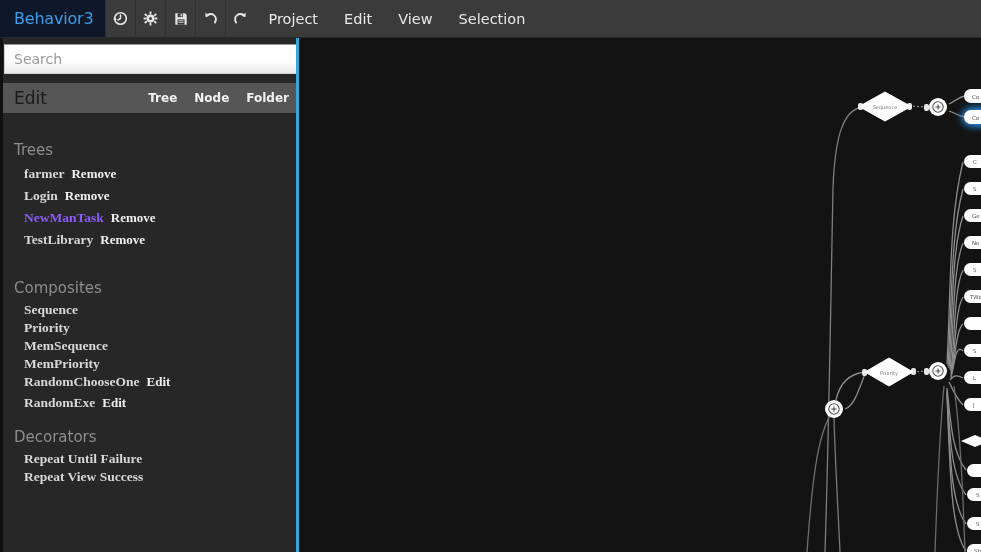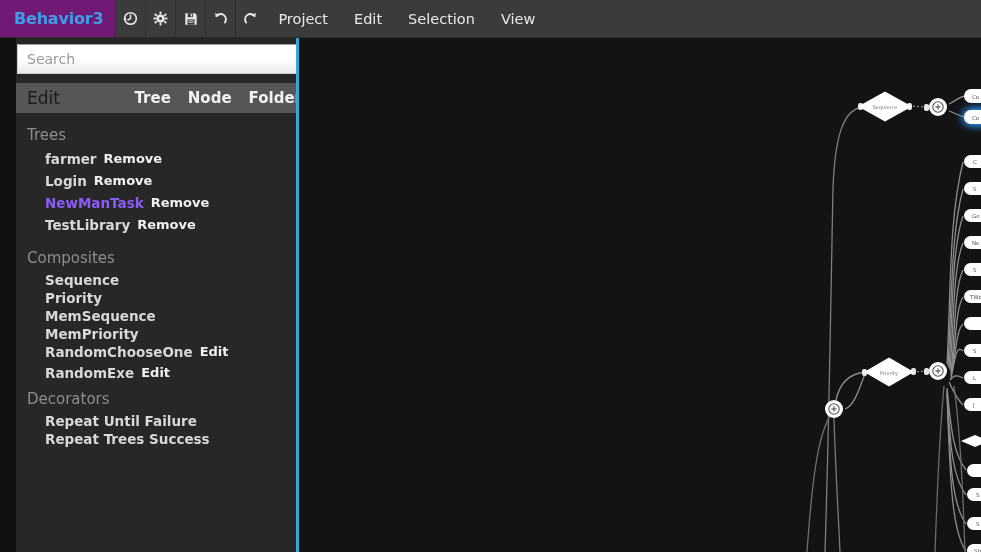--- a/index.html
+++ b/index.html
@@ -14,43 +14,43 @@
   
   .menubar {
     position: absolute; left: 0; top: 0; width: 981px; height: 38px;
     background: #3b3b3b;
     display: flex; align-items: stretch;
     border-bottom: 1px solid #2a2a2a;
   }
   .brand {
     display: flex; align-items: center;
     padding: 0 12px 0 14px;
-    background: #701a75;
+    background: #0f172a;
     color: #3d9ee8;
-    font-size: 16px; font-weight: bold;
+    font-size: 16px; font-weight: normal;
     letter-spacing: -0.2px;
     cursor: pointer;
   }
   .icon-btn {
     width: 30px; display: flex; align-items: center; justify-content: center;
     border-left: 1px solid #303030;
     cursor: pointer;
   }
   .icon-btn:last-of-type { border-right: 1px solid #303030; }
   .icon-btn svg { display: block; }
   .menu-item {
     display: flex; align-items: center; padding: 0 13px;
     color: #e8e8e8; font-size: 14.5px; cursor: pointer;
     white-space: nowrap;
   }
   .menu-item:first-of-type { margin-left: 9px; }
 
   
   .sidebar {
-    position: absolute; left: 16px; top: 38px; width: 296px; height: 514px;
+    position: absolute; left: 3px; top: 38px; width: 296px; height: 514px;
     background: #272727; overflow: hidden;
   }
   .search-wrap { padding: 6px 0 0 0; background: #272727; }
   .search-input {
     display: block; width: 294px; height: 30px; margin: 0 auto;
     background: linear-gradient(to bottom, #ffffff 0%, #ffffff 55%, #e9e9e9 100%);
     border: 1px solid #cfcfcf; border-top: 1px solid #9a9a9a;
     outline: none;
     font-family: "DejaVu Sans", "Liberation Sans", sans-serif;
     font-size: 14px; color: #333; padding: 0 9px;
@@ -60,31 +60,31 @@
   .panel-header {
     margin-top: 9px; height: 30px;
     background: #565656;
     display: flex; align-items: center;
     padding: 0 10px 0 11px;
   }
   .panel-header .ph-title {
     color: #1b1b1b; font-size: 17px; font-weight: normal; flex: 1;
   }
   .ph-action {
-    color: #f2f2f2; font-size: 15px; font-weight: bold;
+    color: #f2f2f2; font-size: 12px; font-weight: bold;
     margin-left: 17px; cursor: pointer;
   }
 
-  .group { margin-top: 13px; }
+  .group { margin-top: 28px; }
   .group-title {
     color: #8d8d8d; font-size: 15px; padding: 0 0 4px 11px; font-weight: normal;
   }
   .entry {
-    padding: 3px 0 3px 29px; display: flex; align-items: flex-end;
-    cursor: pointer; line-height: 16px;
+    padding: 3px 0 3px 21px; display: flex; align-items: flex-end;
+    cursor: pointer; line-height: 16px; font-family: Liberation Serif, serif;
   }
   .entry-label { color: #d8d8d8; font-size: 13.5px; font-weight: bold; }
   .entry-label.sel { color: #8b5cf6; }
   .entry-action {
     color: #f0f0f0; font-size: 13px; font-weight: bold; margin-left: 7px;
   }
   .tight .entry { padding-top: 1px; padding-bottom: 1px; }
 
   
   .resizer {
@@ -153,22 +153,22 @@
 
     <div class="icon-btn">
       <svg width="15" height="15" viewBox="0 0 16 16">
         <path d="M3.4 12.4 A5.6 5.6 0 1 1 12.4 5.4" fill="none" stroke="#e6e6e6" stroke-width="2" stroke-linecap="round"></path>
         <path d="M13.8 1.9 L12.9 6.1 L8.8 5.0" fill="#e6e6e6"></path>
       </svg>
     </div>
 
     <div class="menu-item">Project</div>
     <div class="menu-item">Edit</div>
+    <div class="menu-item">View</div>
     <div class="menu-item">Selection</div>
-    <div class="menu-item">View</div>
   </div>
 
   <div class="sidebar">
 
     <div class="search-wrap">
       <input class="search-input" type="text" placeholder="Search" style="">
     </div>
 
     <div class="panel-header">
       <div class="ph-title">Edit</div>
@@ -214,27 +214,27 @@
       <div class="entry">
         <span class="entry-label">RandomChooseOne</span>
         <span class="entry-action">Edit</span>
       </div>
       <div class="entry" style="padding-top:4px">
         <span class="entry-label">RandomExe</span>
         <span class="entry-action">Edit</span>
       </div>
     </div>
 
-    <div class="group tight" style="margin-top:8px">
+    <div class="group tight" style="margin-top:16px">
       <div class="group-title">Decorators</div>
       <div class="entry">
         <span class="entry-label">Repeat Until Failure</span>
       </div>
       <div class="entry">
-        <span class="entry-label">Repeat Trees Success</span>
+        <span class="entry-label">Repeat View Success</span>
       </div>
     </div>
   </div>
 
   <div class="resizer"></div>
 
   <div class="canvas">
     <svg width="682" height="514" viewBox="0 0 682 514">
       <defs>
         <filter id="selglow" x="-120%" y="-260%" width="340%" height="620%">

